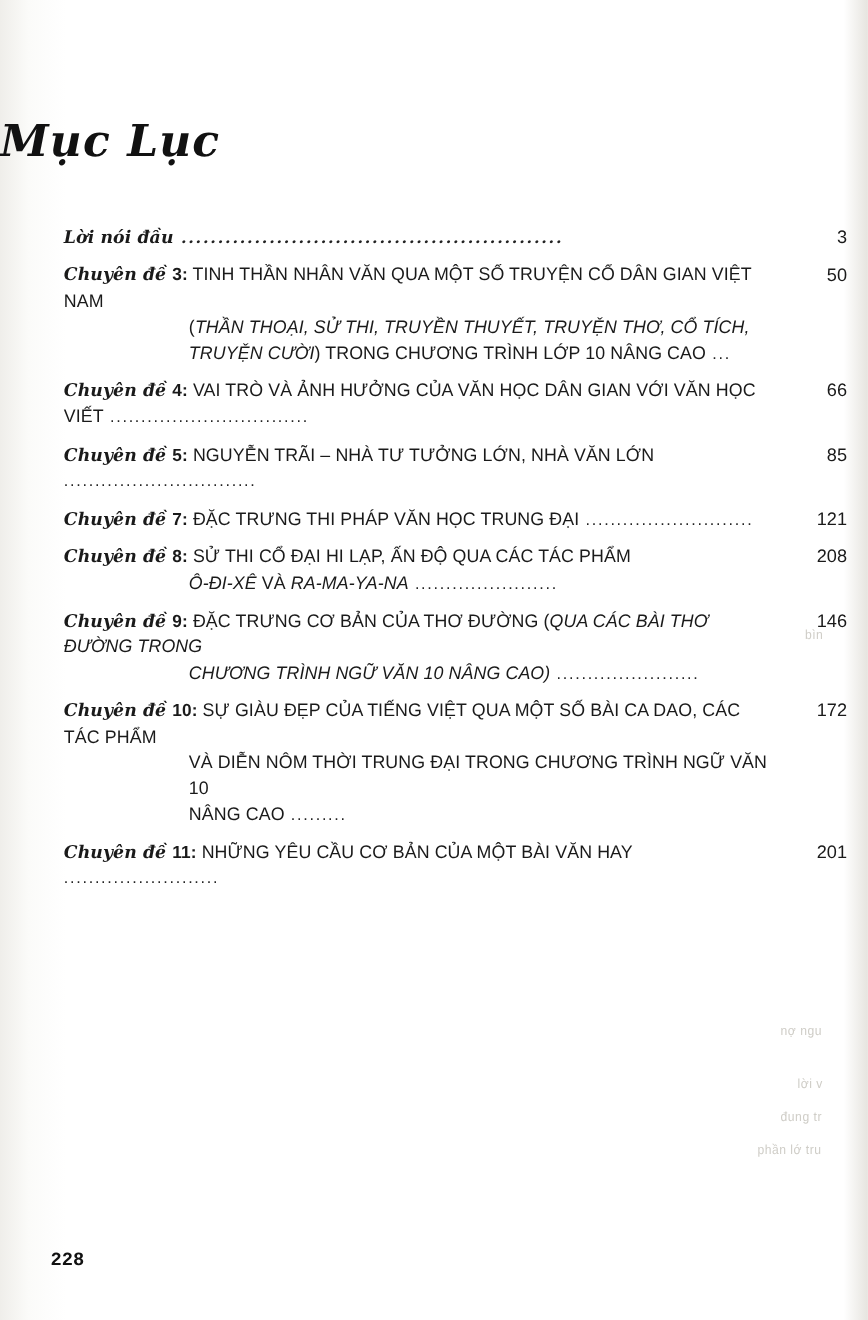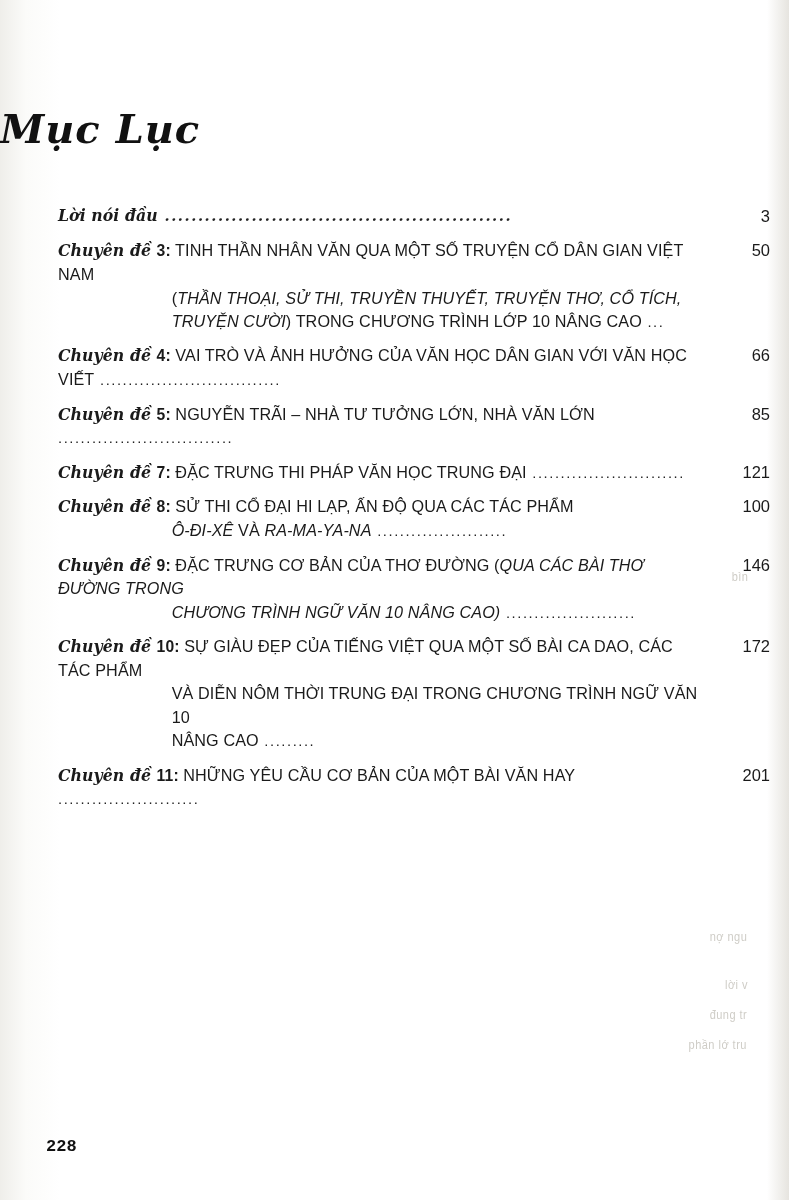--- a/index.html
+++ b/index.html
@@ -160,21 +160,21 @@
       <div class="entry">
         <div class="entry-body"><span class="lbl">Chuyên đề <span class="num-after-lbl">5:</span></span> <span class="txt">NGUYỄN TRÃI – NHÀ TƯ TƯỞNG LỚN, NHÀ VĂN LỚN</span><span class="dots"> ...............................</span></div>
         <div class="pg">85</div>
       </div>
       <div class="entry">
         <div class="entry-body"><span class="lbl">Chuyên đề <span class="num-after-lbl">7:</span></span> <span class="txt">ĐẶC TRƯNG THI PHÁP VĂN HỌC TRUNG ĐẠI</span><span class="dots"> ...........................</span></div>
         <div class="pg">121</div>
       </div>
       <div class="entry">
         <div class="entry-body"><span class="lbl">Chuyên đề <span class="num-after-lbl">8:</span></span> <span class="txt">SỬ THI CỔ ĐẠI HI LẠP, ẤN ĐỘ QUA CÁC TÁC PHẨM</span><span class="cont"><span class="txt it">Ô-ĐI-XÊ</span><span class="txt"> VÀ </span><span class="txt it">RA-MA-YA-NA</span><span class="dots"> .......................</span></span></div>
-        <div class="pg">100</div>
+        <div class="pg">208</div>
       </div>
       <div class="entry">
         <div class="entry-body"><span class="lbl">Chuyên đề <span class="num-after-lbl">9:</span></span> <span class="txt">ĐẶC TRƯNG CƠ BẢN CỦA THƠ ĐƯỜNG (</span><span class="txt it">QUA CÁC BÀI THƠ ĐƯỜNG TRONG</span><span class="cont"><span class="txt it">CHƯƠNG TRÌNH NGỮ VĂN 10 NÂNG CAO)</span><span class="dots"> .......................</span></span></div>
         <div class="pg">146</div>
       </div>
       <div class="entry">
         <div class="entry-body"><span class="lbl">Chuyên đề <span class="num-after-lbl">10:</span></span> <span class="txt">SỰ GIÀU ĐẸP CỦA TIẾNG VIỆT QUA MỘT SỐ BÀI CA DAO, CÁC TÁC PHẨM</span><span class="cont"><span class="txt">VÀ DIỄN NÔM THỜI TRUNG ĐẠI TRONG CHƯƠNG TRÌNH NGỮ VĂN 10</span></span><span class="cont"><span class="txt">NÂNG CAO</span><span class="dots"> .........</span></span></div>
         <div class="pg">172</div>
       </div>
       <div class="entry">

